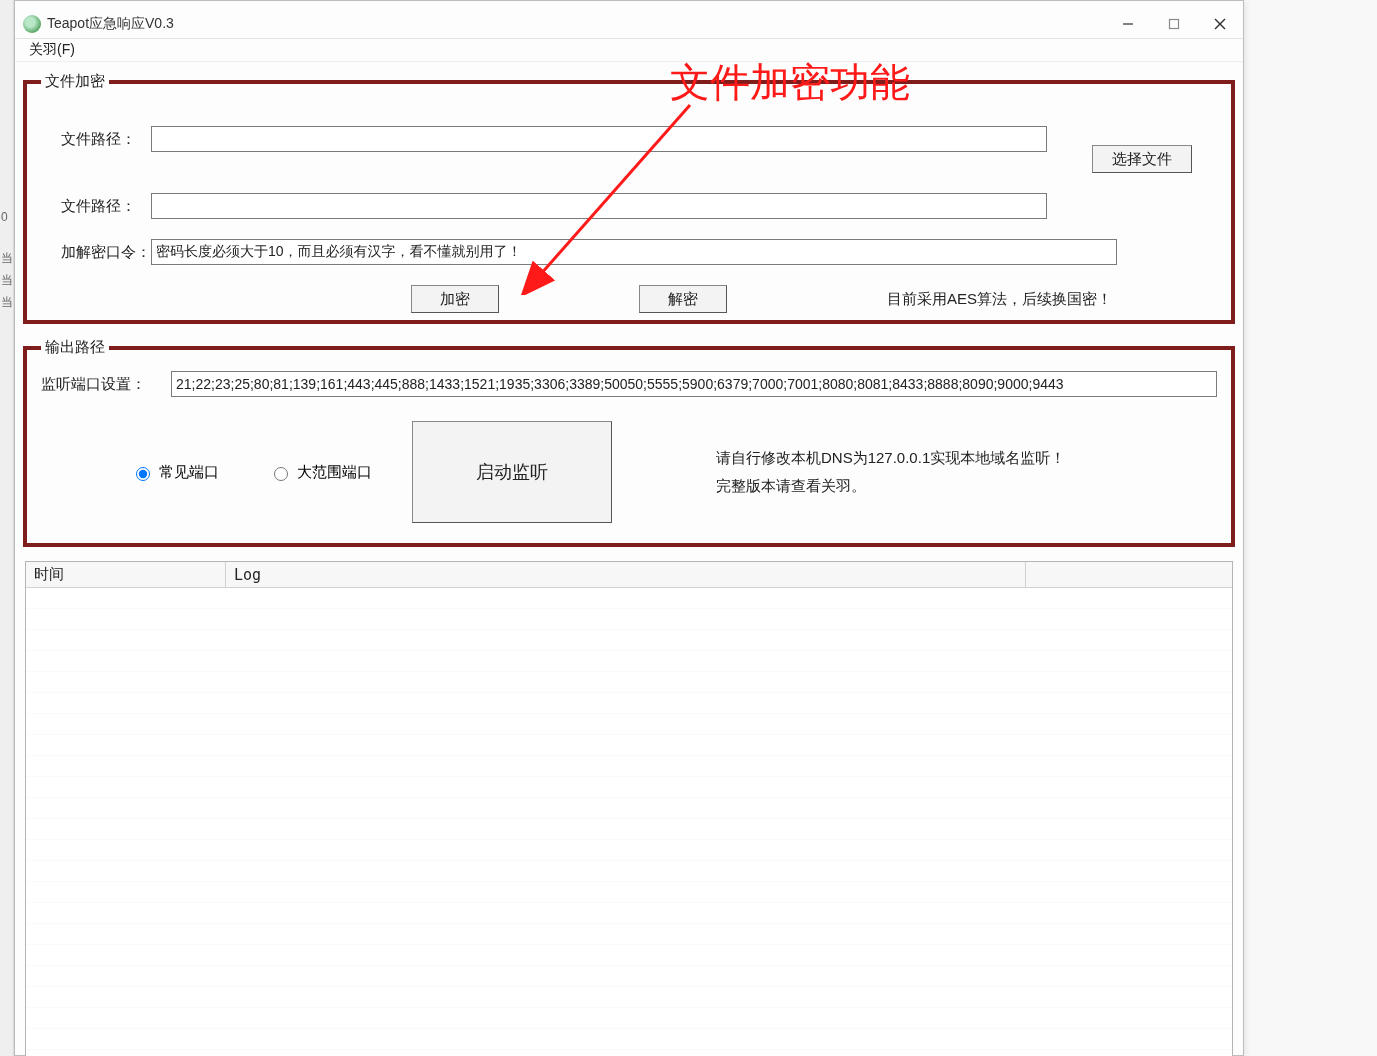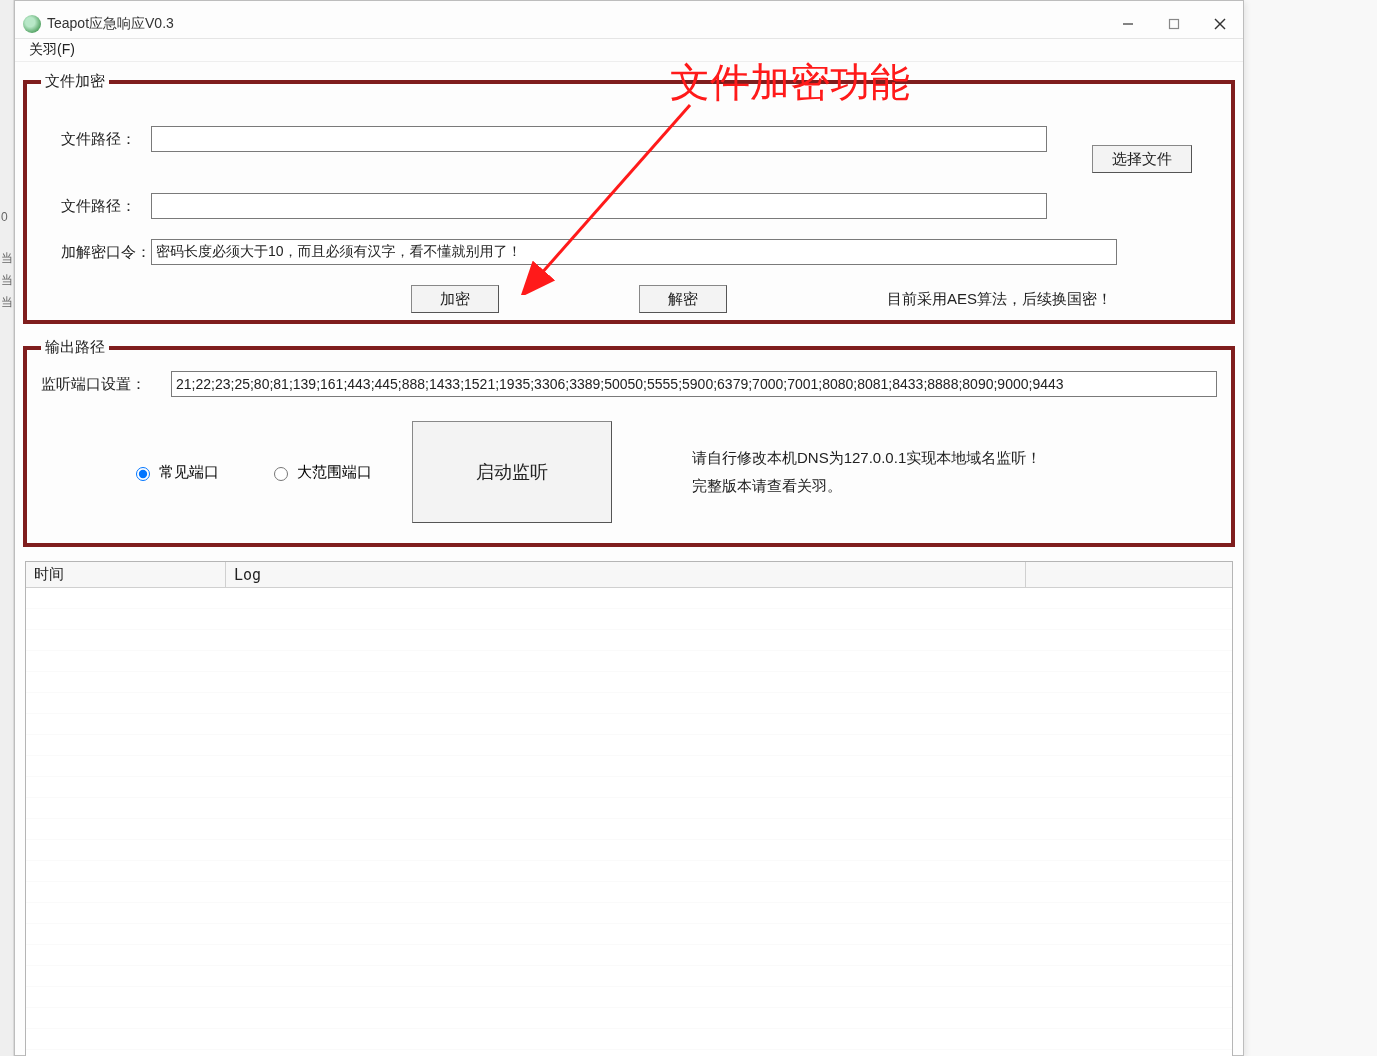--- a/index.html
+++ b/index.html
@@ -120,21 +120,21 @@
     padding-left: 370px;
     gap: 140px;
   }
   .info-text { font-size: 15px; color:#222; }
   .radio-group { display:flex; align-items:center; gap: 50px; margin-left: 90px; }
   .radio-group label { display:flex; align-items:center; gap:6px; font-size:15px; }
   input[type=radio] { width:14px; height:14px; }
   .monitor-row {
     display:flex; align-items:center; gap:40px; margin-top:10px;
   }
-  .dns-note { font-size:15px; color:#222; line-height:1.9; margin-left:40px; }
+  .dns-note { font-size:15px; color:#222; line-height:1.9; margin-left:64px; }
   .listview {
     border: 1px solid #b5b5b5;
     margin: 0 2px;
     height: 520px;
     background: #ec4899;
     display:flex; flex-direction:column;
   }
   .listview .lv-header {
     display:flex;
     height: 26px;

